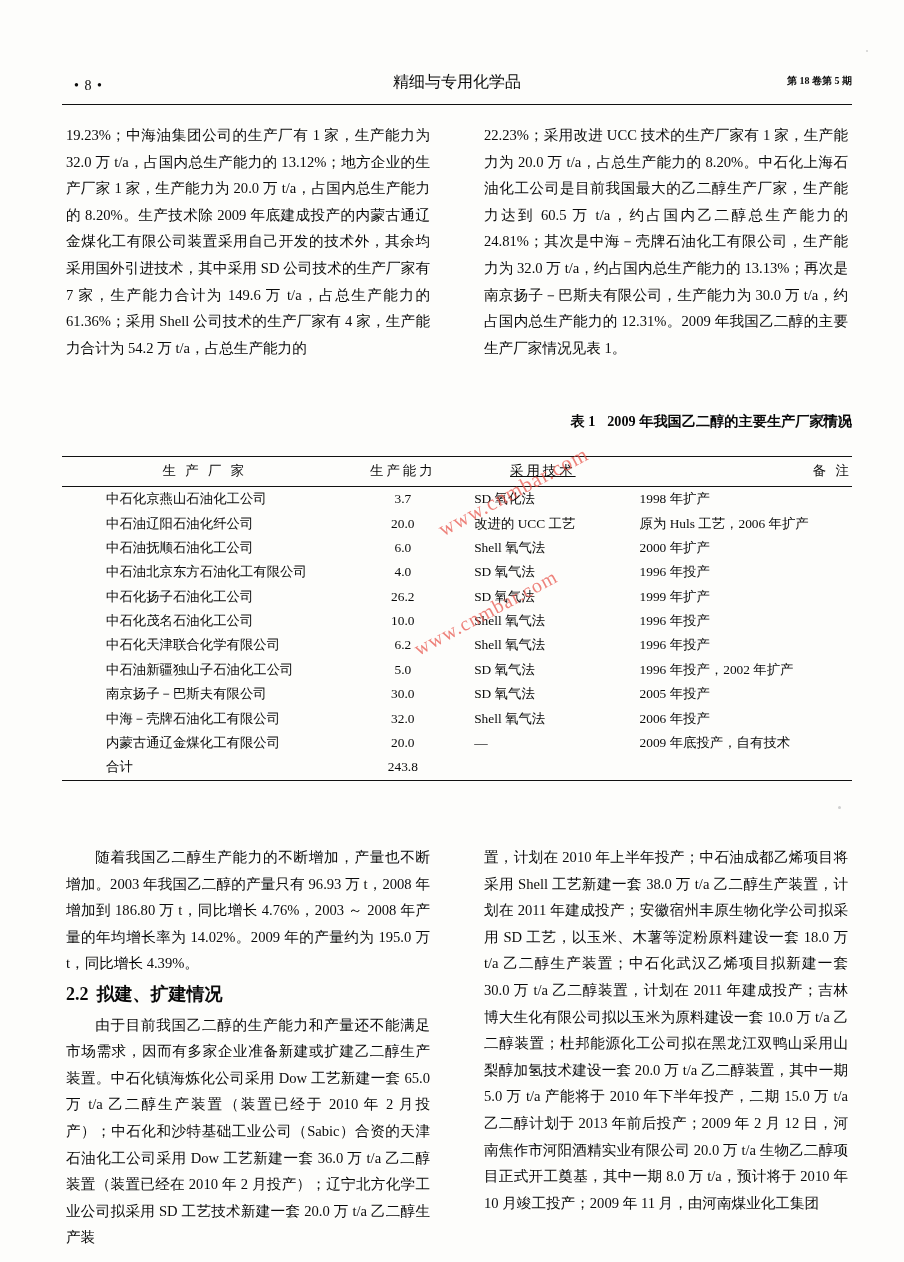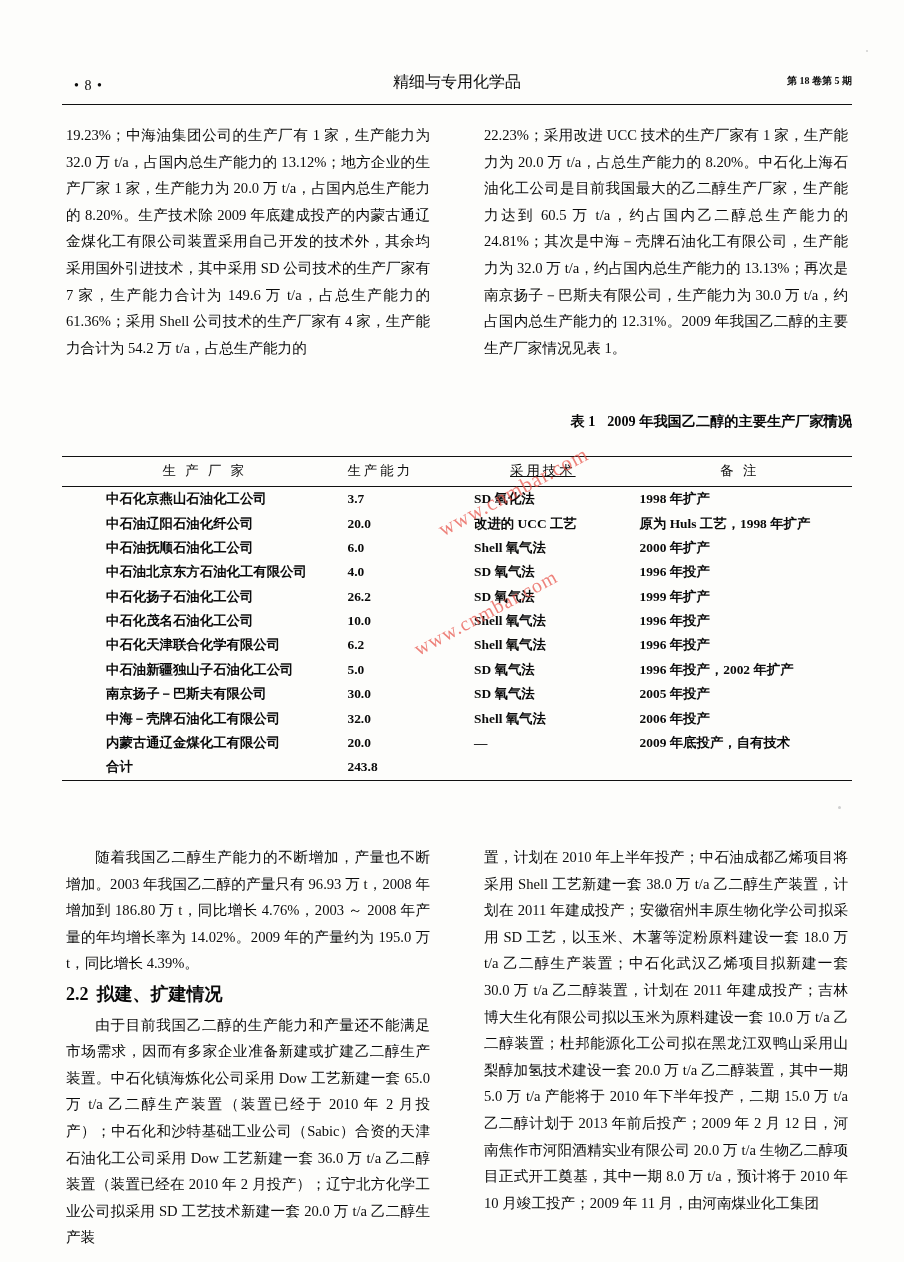--- a/index.html
+++ b/index.html
@@ -120,32 +120,31 @@
   table.data thead th {
     font-weight: normal;
     padding: 5px 0 6px 0;
     border-top: 1.5px solid #111;
     border-bottom: 0.9px solid #111;
     letter-spacing: 3px;
   }
   table.data tbody td {
     padding: 3.2px 0;
     vertical-align: middle;
-    font-weight: bold;
   }
   table.data tbody tr.last td {
     border-bottom: 1.5px solid #111;
   }
   .c-name { width: 268px; padding-left: 44px !important; text-align: left; }
-  .c-cap  { width: 120px; text-align: left; }
+  .c-cap  { width: 120px; text-align: center; }
   .c-tech { width: 168px; text-align: left; padding-left: 16px !important; }
   .c-note { width: 234px; text-align: left; padding-left: 12px !important; }
   th.c-name { text-align: center; padding-left: 0 !important; }
   th.c-tech { text-align: center; padding-left: 0 !important; text-decoration: underline; }
-  th.c-note { text-align: center; padding-left: 0 !important; }
+  th.c-note { text-align: right; padding-left: 0 !important; }
   .total-name { padding-left: 44px !important; }
 
   
   .watermark {
     position: absolute;
     left: 406px;
     top: 490px;
     width: 260px;
     height: 300px;
     pointer-events: none;
@@ -218,21 +217,21 @@
         <tr>
           <td class="c-name">中石化京燕山石油化工公司</td>
           <td class="c-cap">3.7</td>
           <td class="c-tech">SD 氧化法</td>
           <td class="c-note">1998 年扩产</td>
         </tr>
         <tr>
           <td class="c-name">中石油辽阳石油化纤公司</td>
           <td class="c-cap">20.0</td>
           <td class="c-tech">改进的 UCC 工艺</td>
-          <td class="c-note">原为 Huls 工艺，1998 年扩产</td>
+          <td class="c-note">原为 Huls 工艺，2006 年扩产</td>
         </tr>
         <tr>
           <td class="c-name">中石油抚顺石油化工公司</td>
           <td class="c-cap">6.0</td>
           <td class="c-tech">Shell 氧气法</td>
           <td class="c-note">2000 年扩产</td>
         </tr>
         <tr>
           <td class="c-name">中石油北京东方石油化工有限公司</td>
           <td class="c-cap">4.0</td>

